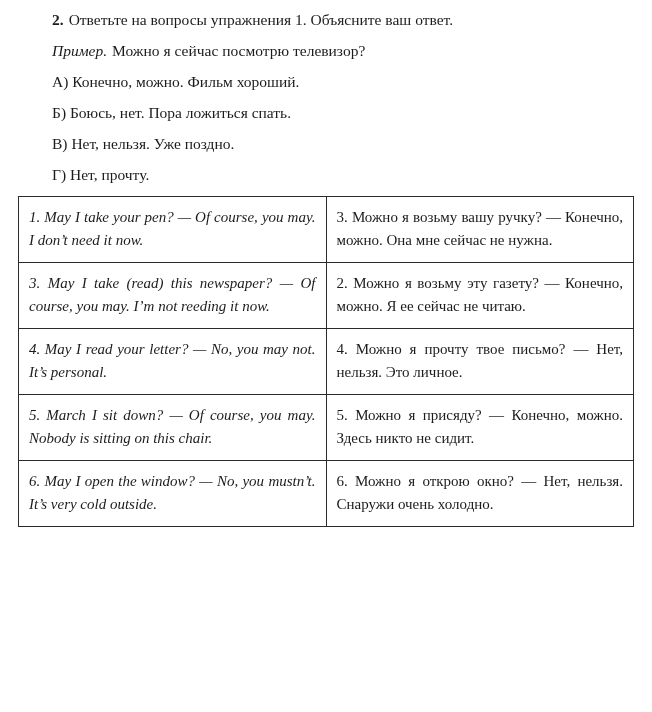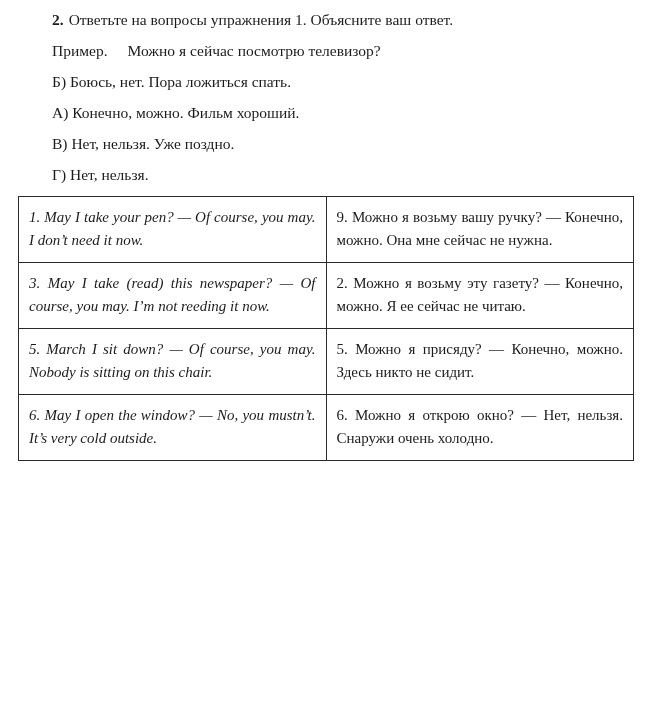--- a/index.html
+++ b/index.html
@@ -26,21 +26,22 @@
     font-size: 15.5px;
     line-height: 19px;
     margin-bottom: 12px;
   }
   .task-line { }
   .num-bold {
     font-weight: bold;
     margin-right: 5px;
   }
   .example-label {
-    margin-right: 20px;
+    font-style: italic;
+    margin-right: 5px;
   }
   .answers-table {
     border-collapse: collapse;
     width: 616px;
     table-layout: fixed;
     border-radius: 8px;
   }
   .answers-table td {
     border: 1.4px solid #2a2a2a;
     vertical-align: top;
@@ -66,36 +67,40 @@
   <div class="header-block">
 
     <div class="header-line task-line">
       <span class="num-bold">2.</span><span>Ответьте на вопросы упражнения 1. Объясните ваш ответ.</span>
     </div>
 
     <div class="header-line">
       <span class="example-label">Пример.</span><span>Можно я сейчас посмотрю телевизор?</span>
     </div>
 
+    <div class="header-line">А) Конечно, можно. Фильм хороший.</div>
     <div class="header-line">Б) Боюсь, нет. Пора ложиться спать.</div>
-    <div class="header-line">А) Конечно, можно. Фильм хороший.</div>
     <div class="header-line">В) Нет, нельзя. Уже поздно.</div>
-    <div class="header-line">Г) Нет, нельзя.</div>
+    <div class="header-line">Г) Нет, прочту.</div>
 
   </div>
 
   <table class="answers-table">
     <tbody>
       <tr>
         <td class="en-cell">1. May I take your pen? — Of course, you may. I don’t need it now.</td>
-        <td class="ru-cell">9. Можно я возьму вашу ручку? — Конечно, можно. Она мне сейчас не нужна.</td>
+        <td class="ru-cell">3. Можно я возьму вашу ручку? — Конечно, можно. Она мне сейчас не нужна.</td>
       </tr>
       <tr>
         <td class="en-cell">3. May I take (read) this newspaper? — Of course, you may. I’m not reeding it now.</td>
         <td class="ru-cell">2. Можно я возьму эту газету? — Конечно, можно. Я ее сейчас не читаю.</td>
+      </tr>
+      <tr>
+        <td class="en-cell">4. May I read your letter? — No, you may not. It’s personal.</td>
+        <td class="ru-cell">4. Можно я прочту твое письмо? — Нет, нельзя. Это личное.</td>
       </tr>
       <tr>
         <td class="en-cell">5. March I sit down? — Of course, you may. Nobody is sitting on this chair.</td>
         <td class="ru-cell">5. Можно я присяду? — Конечно, можно. Здесь никто не сидит.</td>
       </tr>
       <tr>
         <td class="en-cell">6. May I open the window? — No, you mustn’t. It’s very cold outside.</td>
         <td class="ru-cell">6. Можно я открою окно? — Нет, нельзя. Снаружи очень холодно.</td>
       </tr>
     </tbody>

